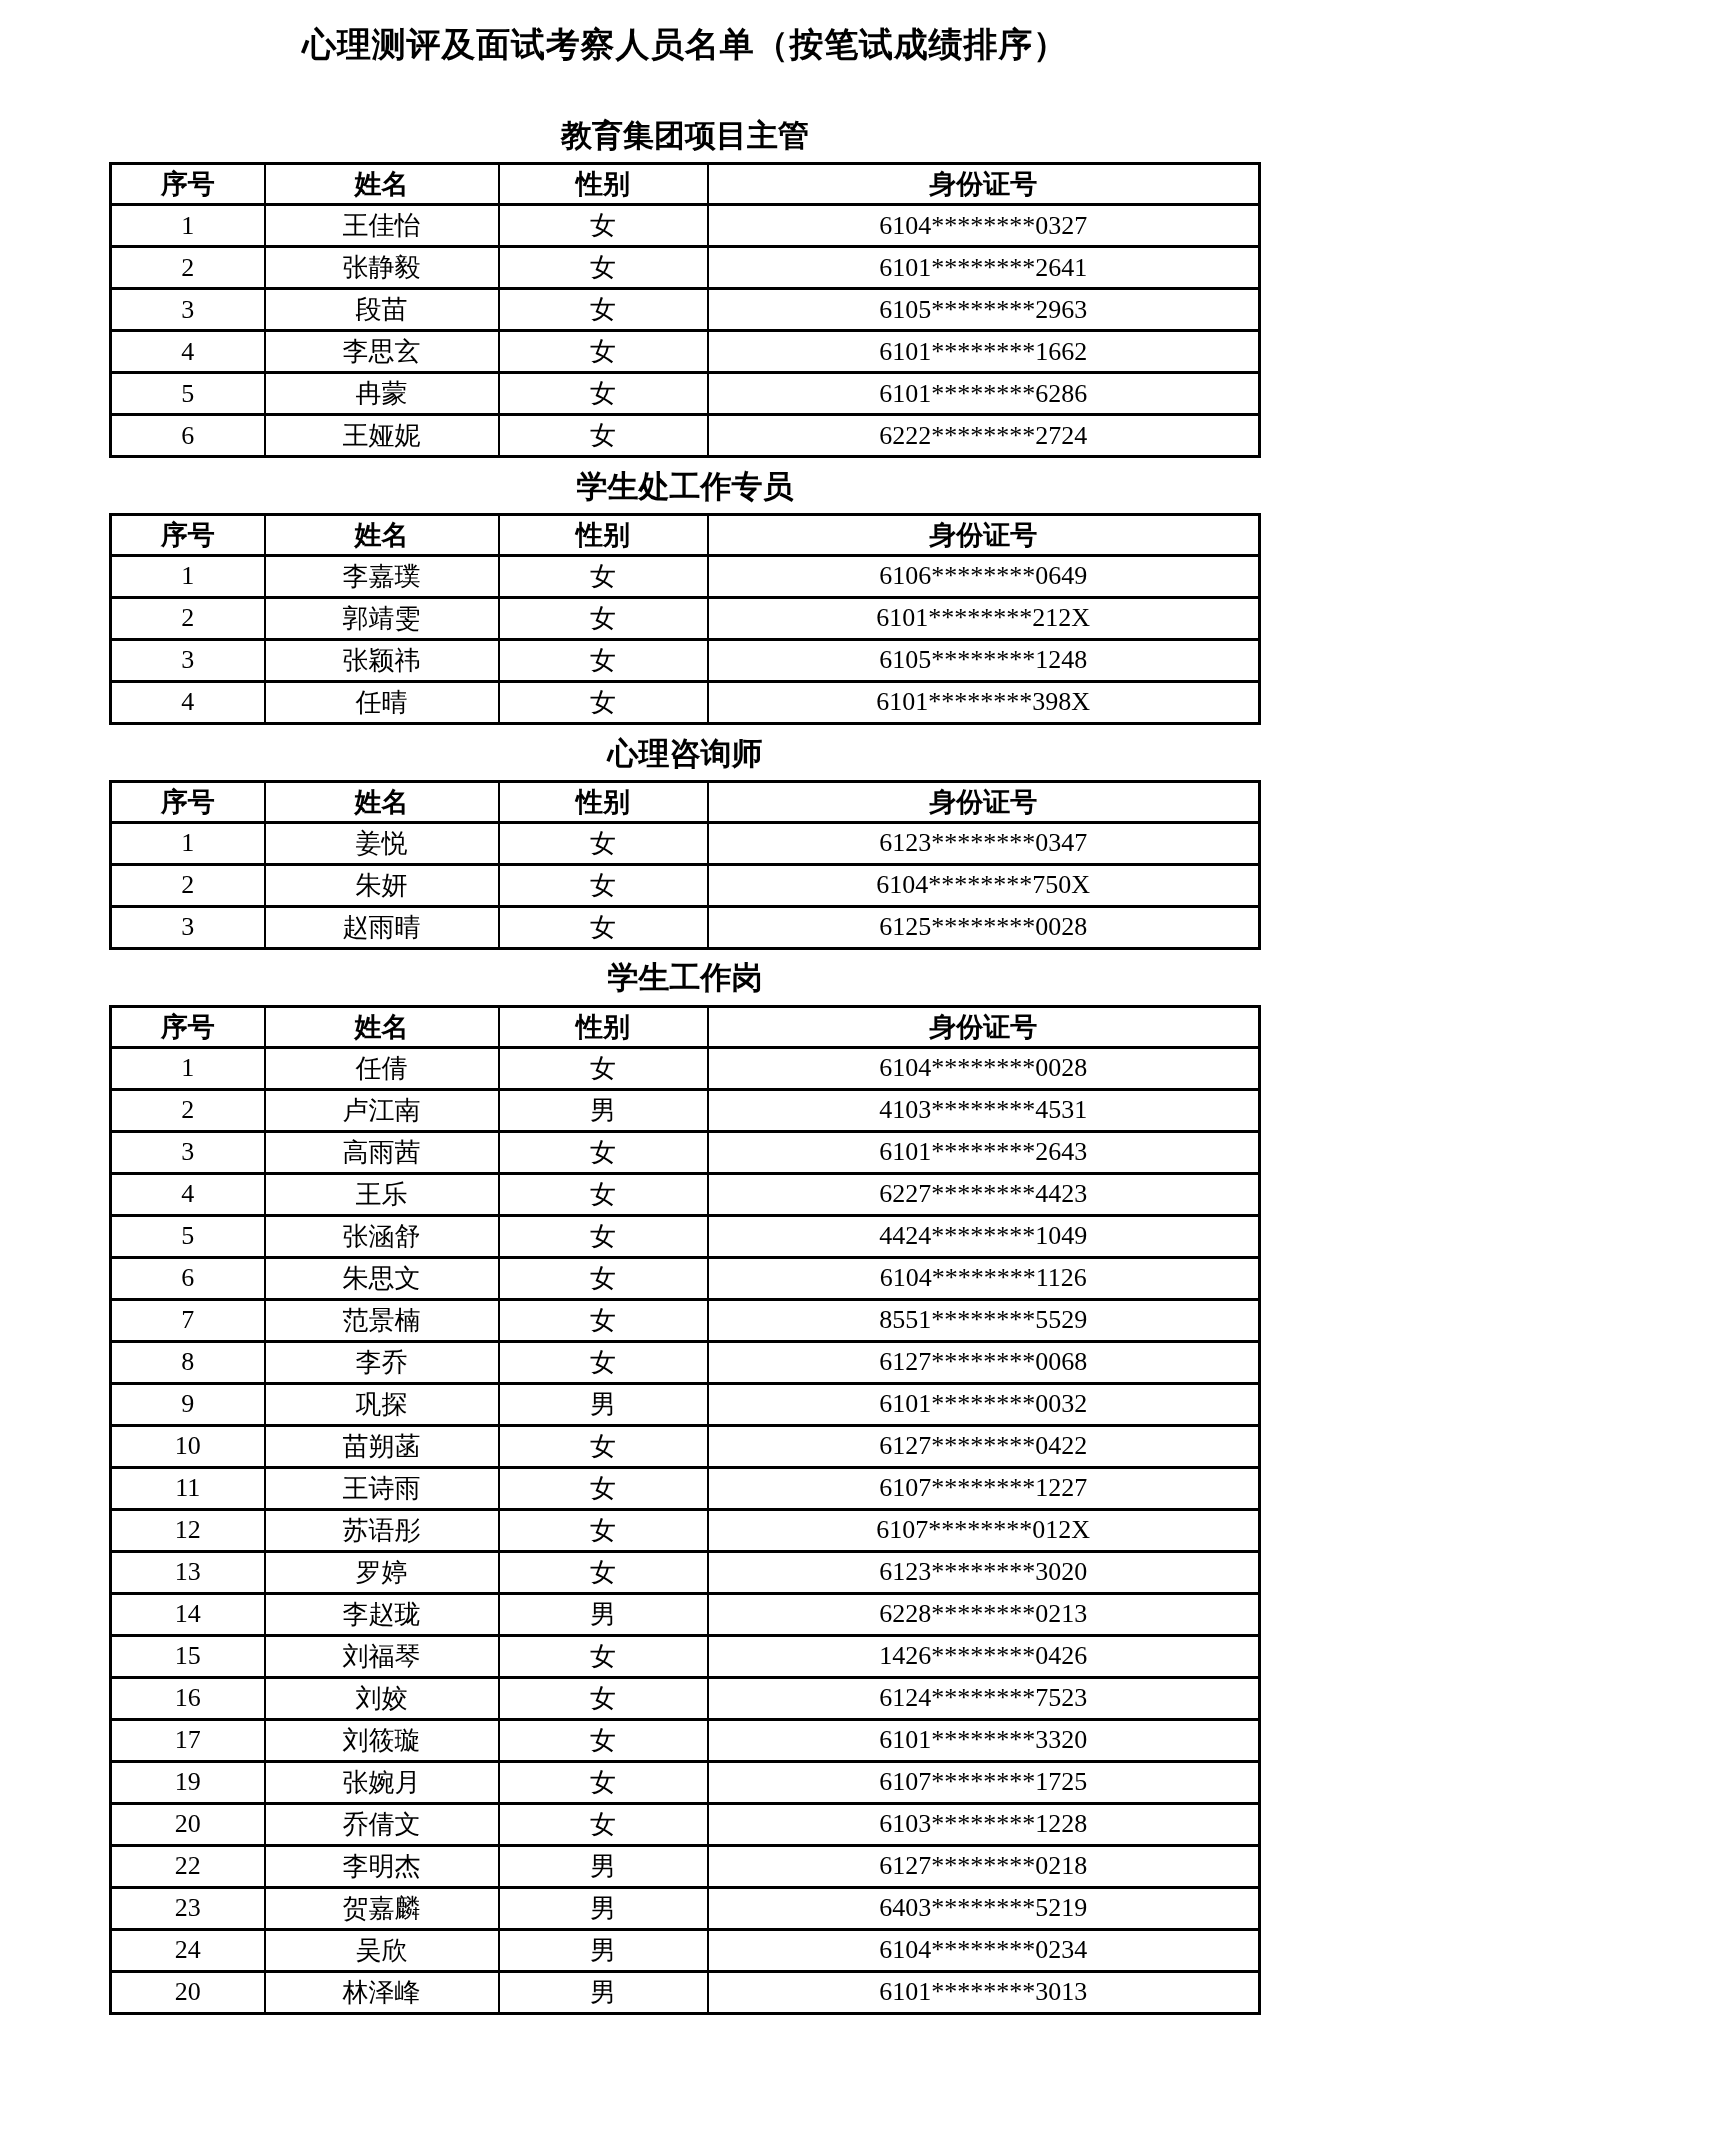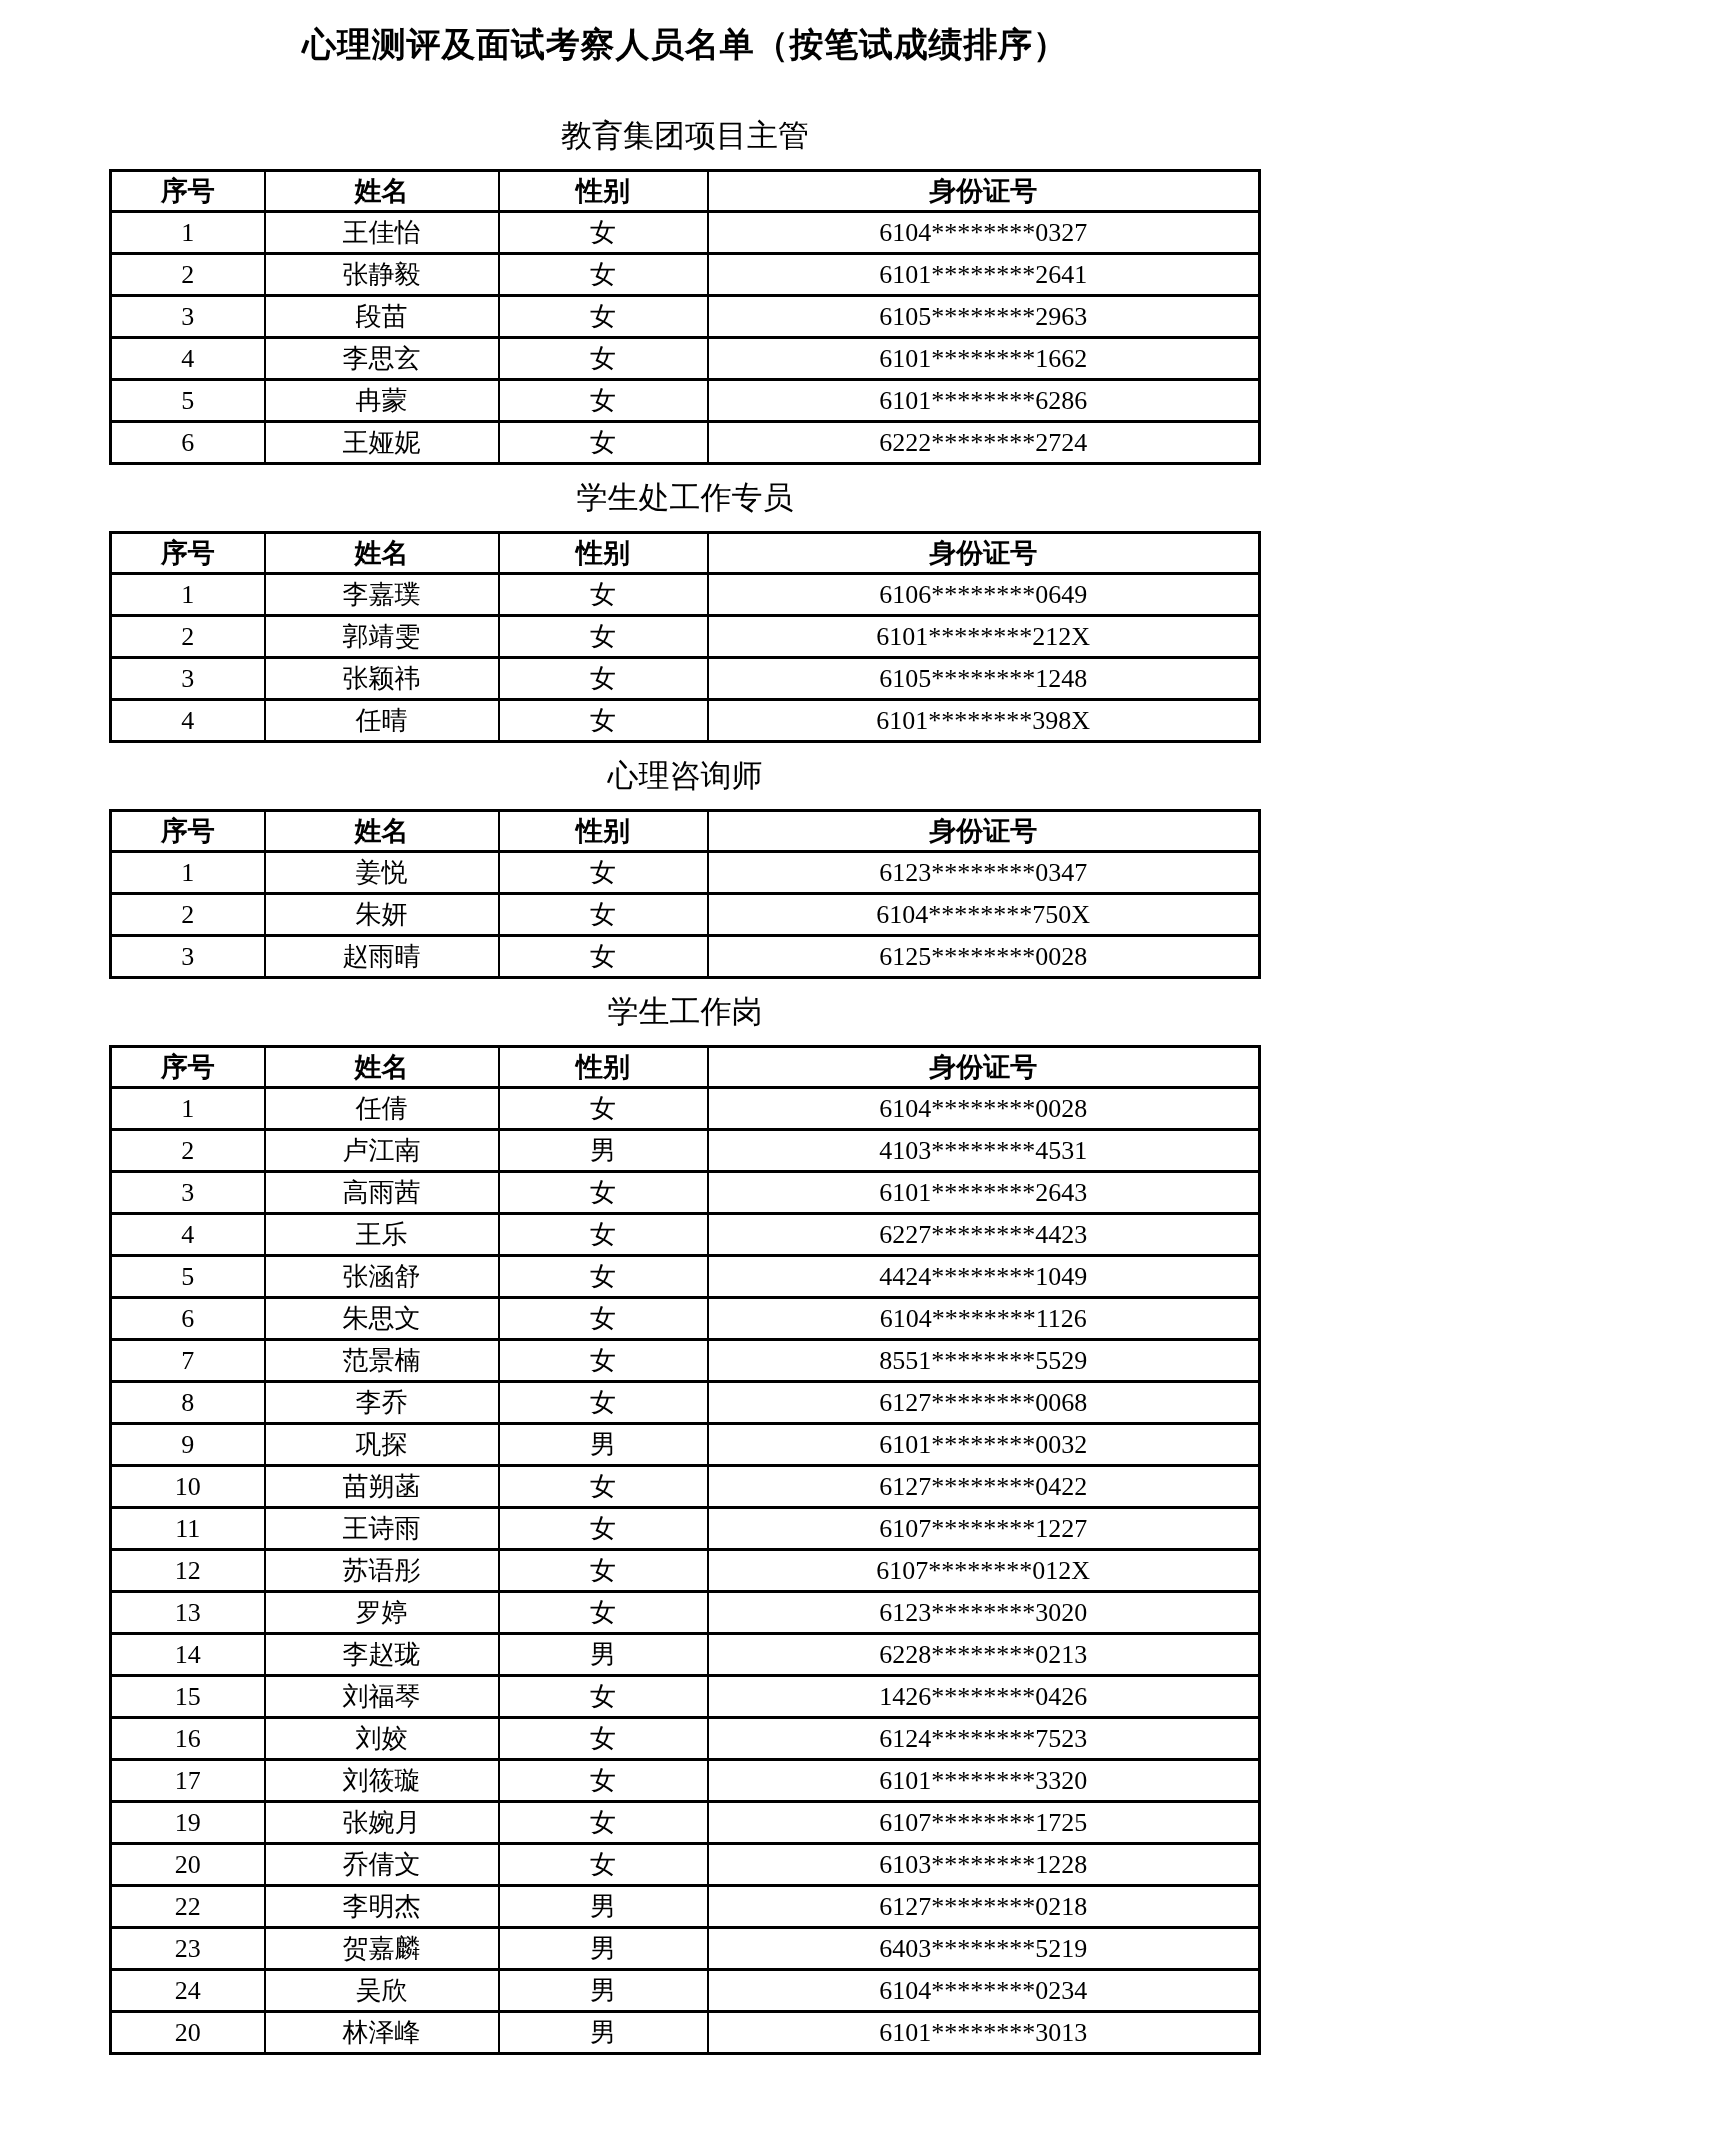--- a/index.html
+++ b/index.html
@@ -20,30 +20,30 @@
     padding-top: 25px;
     text-align: center;
     font-size: 34px;
     font-weight: bold;
     letter-spacing: 0.8px;
     line-height: 1.15;
   }
   .section-title {
     text-align: center;
     font-size: 31px;
-    font-weight: normal;
+    font-weight: bold;
     margin: 11.7px 0 7.5px 0;
     line-height: 1.1;
   }
   .section-title.first {
     margin-top: 55px;
   }
   table.roster-table {
     border-collapse: collapse;
-    margin: 16px auto;
+    margin: 9px auto;
     width: 1148px;
     table-layout: fixed;
     border: 3.3px solid #000;
   }
   table.roster-table col.col-no     { width: 154px; }
   table.roster-table col.col-name   { width: 234px; }
   table.roster-table col.col-gender { width: 209px; }
   table.roster-table col.col-id     { width: 552px; }
   table.roster-table th,
   table.roster-table td {

